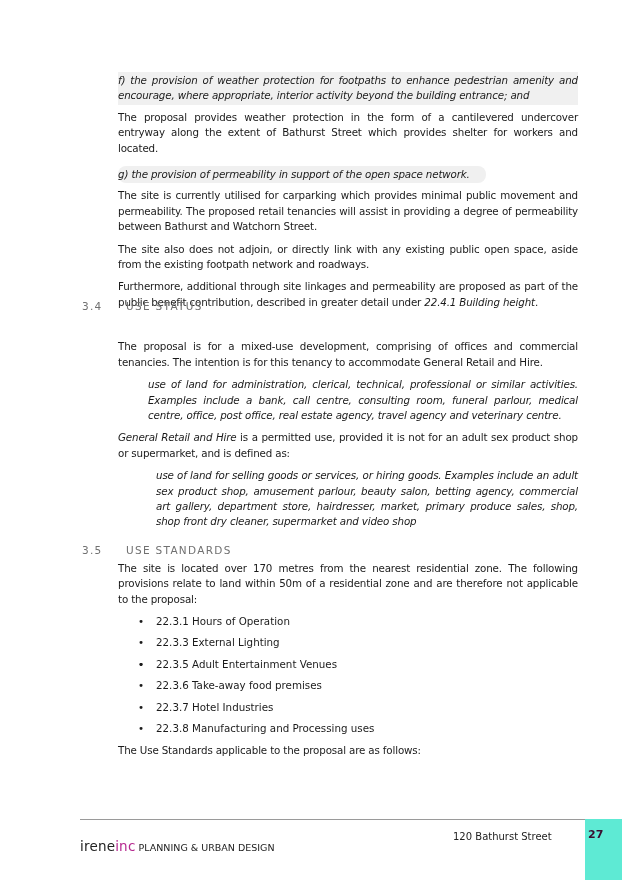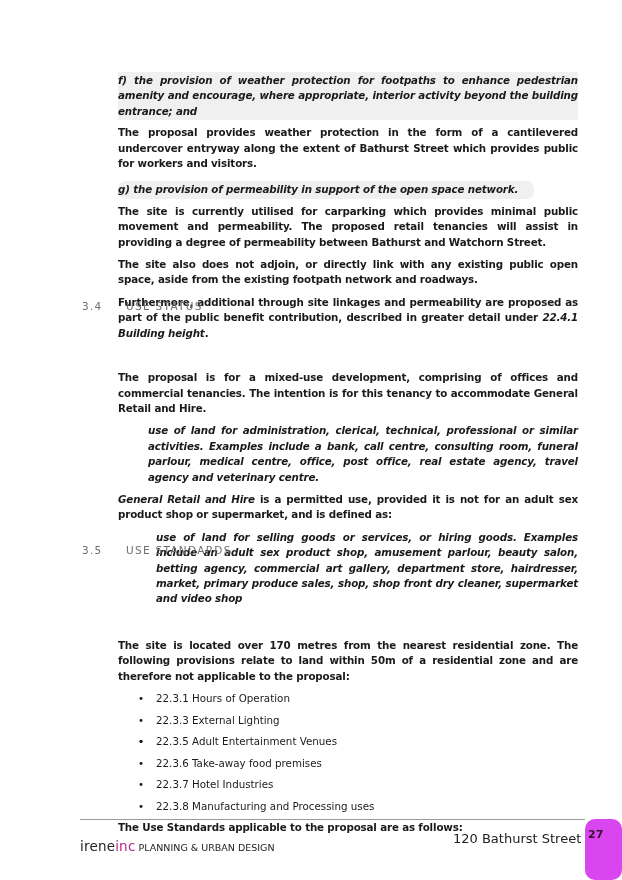--- a/index.html
+++ b/index.html
@@ -3,46 +3,46 @@
   <meta charset="utf-8">
   <style>
     html, body { margin: 0; padding: 0; background: #ffffff; }
     body {
       width: 622px; height: 880px; position: relative; overflow: hidden;
       font-family: "DejaVu Sans", "Liberation Sans", sans-serif;
       color: #1a1a1a;
     }
     .page { position: absolute; left: 0; top: 0; width: 622px; height: 880px; }
     .content { position: absolute; left: 118px; top: 72px; width: 460px; }
-    p { margin: 0 0 7px 0; font-size: 10.3px; line-height: 15.4px; text-align: justify; letter-spacing: -0.15px; font-weight: bold; }
+    p { margin: 0 0 7px 0; font-size: 10.3px; line-height: 15.4px; text-align: justify; letter-spacing: -0.15px; }
     .crit { font-style: italic; background: #f0f0f0; margin-bottom: 5px; padding: 1px 0; }
     .crit.g { display: inline-block; padding-right: 16px; border-radius: 8px; }
     .quote { font-style: italic; margin-left: 30px; }
     .quote2 { font-style: italic; margin-left: 38px; }
     .h { position: absolute; left: 82px; font-size: 10.5px; letter-spacing: 1.3px; color: #707070; margin-top: 9px; }
     .h .num { display: inline-block; width: 44px; }
     ul { list-style: none; margin: 0 0 5px 0; padding: 0; }
     li { font-size: 10.3px; line-height: 15px; margin: 0 0 6.5px 0; padding-left: 38px; position: relative; }
     li .bullet { position: absolute; left: 20px; top: 0; }
     .footer-rule { position: absolute; left: 80px; top: 819px; width: 505px; height: 1px; background: #9a9a9a; }
     .logo { position: absolute; left: 80px; top: 798px; font-size: 13.5px; color: #222; letter-spacing: 0.2px; margin-top: 40px; }
     .logo .inc { color: #b5288f; }
     .logo .tag { font-size: 9.5px; margin-left: 3px; color: #222; letter-spacing: 0; }
-    .addr { position: absolute; left: 453px; top: 831px; font-size: 13px; color: #222; }
+    .addr { position: absolute; left: 453px; top: 831px; font-size: 10px; color: #222; }
     .pagebox { position: absolute; left: 585px; top: 819px; width: 37px; height: 61px; background: #b72f95; }
     .pagebox .pn { position: absolute; left: 3px; top: 9px; font-size: 11px; font-weight: bold; color: #3a1030; }
   </style>
 </head>
 <body>
 
 <div class="page">
 
   <div class="content">
     <p class="crit">f) the provision of weather protection for footpaths to enhance pedestrian amenity and encourage, where appropriate, interior activity beyond the building entrance; and</p>
-    <p>The proposal provides weather protection in the form of a cantilevered undercover entryway along the extent of Bathurst Street which provides public for workers and visitors.</p>
+    <p>The proposal provides weather protection in the form of a cantilevered undercover entryway along the extent of Bathurst Street which provides shelter for workers and located.</p>
     <p class="crit g">g) the provision of permeability in support of the open space network.</p>
     <p>The site is currently utilised for carparking which provides minimal public movement and permeability. The proposed retail tenancies will assist in providing a degree of permeability between Bathurst and Watchorn Street.</p>
     <p>The site also does not adjoin, or directly link with any existing public open space, aside from the existing footpath network and roadways.</p>
     <p><span>Furthermore, additional through site linkages and permeability are proposed as part of the public benefit contribution, described in greater detail under </span><em>22.4.1 Building height</em><span>.</span></p>
 
     <div style="height:22px"></div>
 
     <p>The proposal is for a mixed-use development, comprising of offices and commercial tenancies. The intention is for this tenancy to accommodate General Retail and Hire.</p>
     <p class="quote">use of land for administration, clerical, technical, professional or similar activities. Examples include a bank, call centre, consulting room, funeral parlour, medical centre, office, post office, real estate agency, travel agency and veterinary centre.</p>
     <p><em>General Retail and Hire</em><span> is a permitted use, provided it is not for an adult sex product shop or supermarket, and is defined as:</span></p>
@@ -70,16 +70,16 @@
   </div>
   <div class="h" id="h35" style="top:535px">
     <span class="num">3.5</span><span>USE STANDARDS</span>
   </div>
 
   <div class="footer-rule"></div>
   <div class="logo">
     <span>irene</span><span class="inc">inc</span><span class="tag">PLANNING &amp; URBAN DESIGN</span>
   </div>
   <div class="addr">120 Bathurst Street</div>
-  <div class="pagebox" style="background: #d946ef; border-radius: 10px;">
+  <div class="pagebox" style="background: #5eead4;">
     <span class="pn">27</span>
   </div>
 </div>
 
 </body></html>

